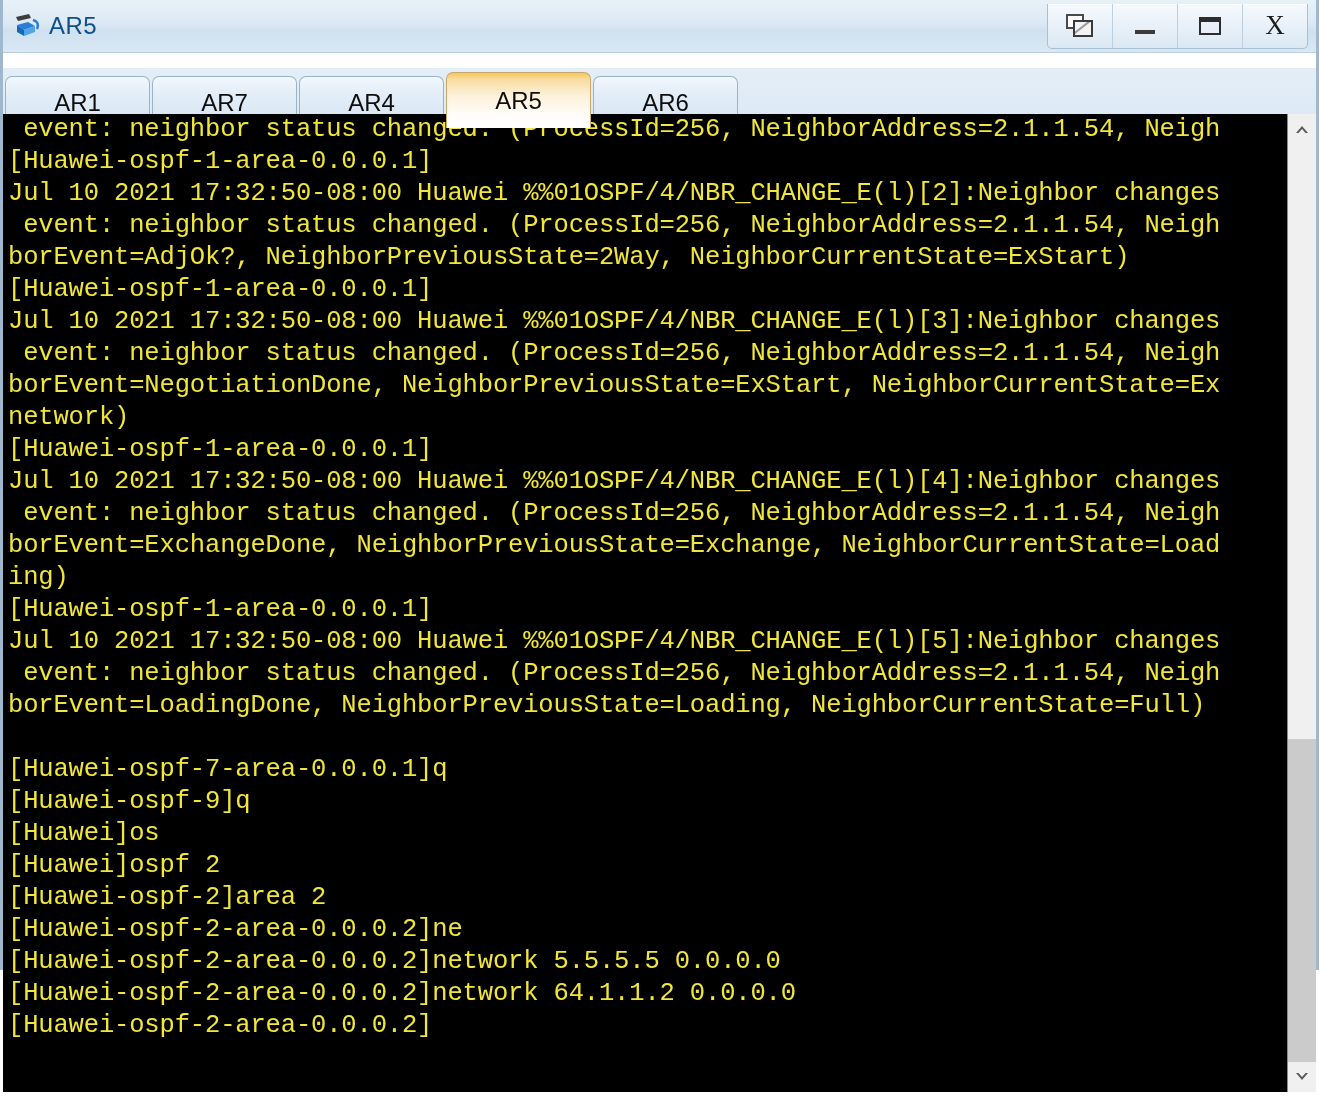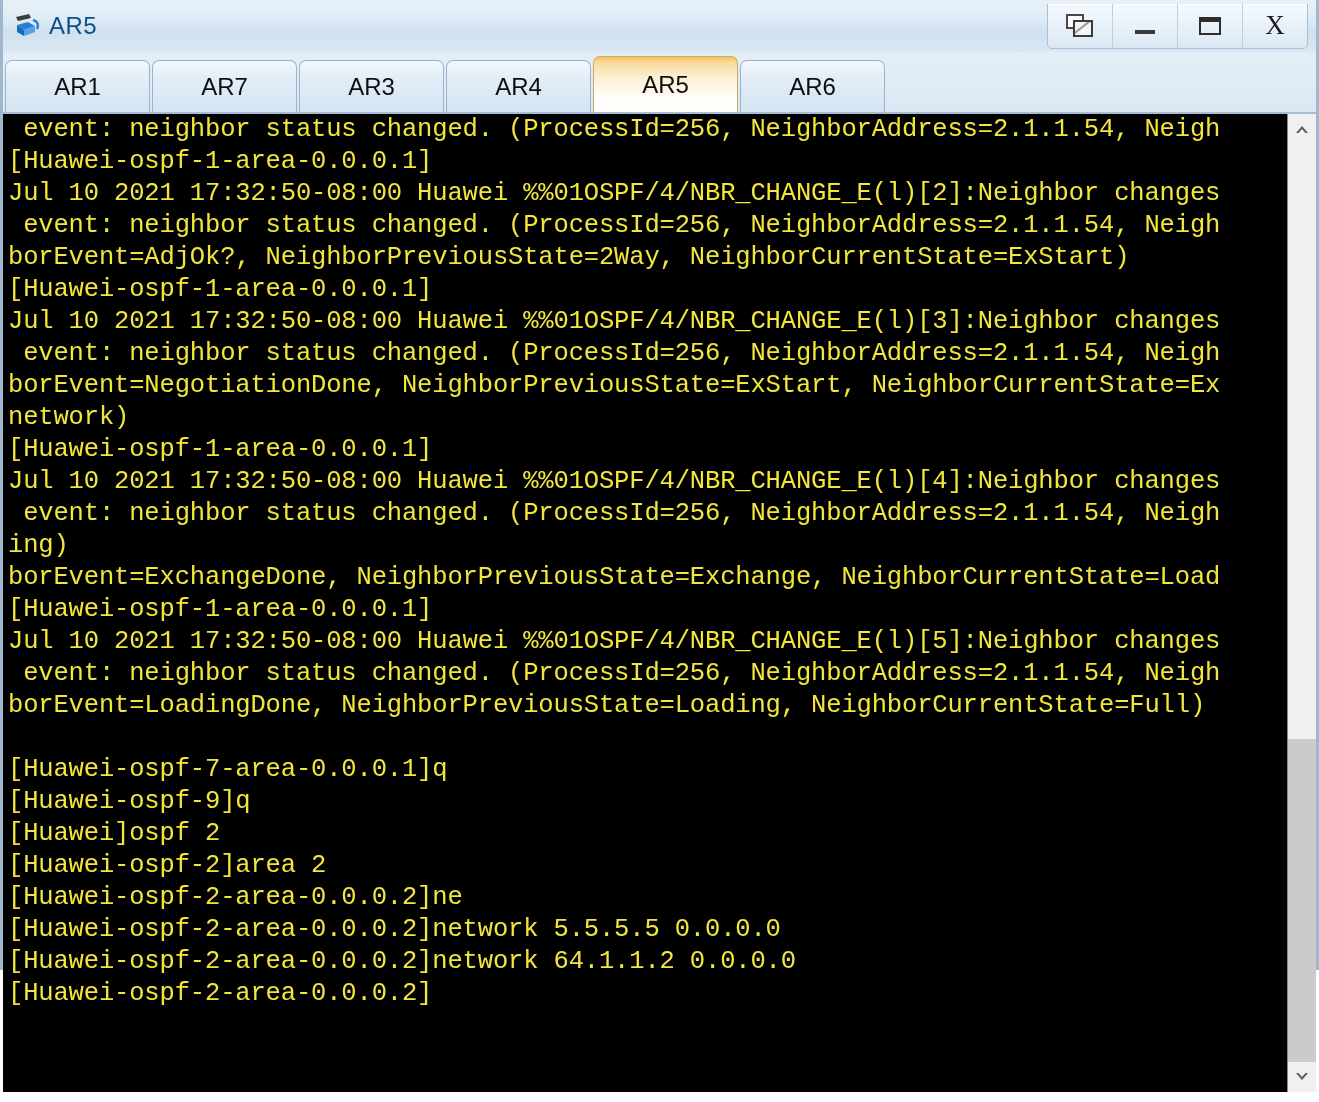--- a/index.html
+++ b/index.html
@@ -117,21 +117,21 @@
     left: -3px; top: 12px;
     width: 26px; height: 1.5px;
     background: #9a9a9a;
     transform: rotate(-38deg);
     transform-origin: left center;
   }
 
   
   .tabstrip {
     position: absolute;
-    left: 0; top: 52px;
+    left: 0; top: 68px;
     width: 1313px;
     height: 62px;
     background: linear-gradient(to bottom, #e4eef7 0%, #dbe8f3 100%);
     display: flex;
     align-items: flex-end;
     padding-left: 2px;
     box-sizing: border-box;
     border-bottom: 2px solid #aabdd0;
   }
   .tab {
@@ -253,50 +253,50 @@
       </div>
       <div class="win-btn">
         <span class="glyph-x">X</span>
       </div>
     </div>
   </div>
 
   <div class="tabstrip">
     <div class="tab">AR1</div>
     <div class="tab">AR7</div>
-    <div class="tab">AR3</div>
     <div class="tab">AR4</div>
     <div class="tab active">AR5</div>
     <div class="tab">AR6</div>
   </div>
 
   <div class="terminal-wrap">
     <div class="terminal" id="terminal">
         <div class="term-line"> event: neighbor status changed. (ProcessId=256, NeighborAddress=2.1.1.54, Neigh</div>
         <div class="term-line">[Huawei-ospf-1-area-0.0.0.1]</div>
         <div class="term-line">Jul 10 2021 17:32:50-08:00 Huawei %%01OSPF/4/NBR_CHANGE_E(l)[2]:Neighbor changes</div>
         <div class="term-line"> event: neighbor status changed. (ProcessId=256, NeighborAddress=2.1.1.54, Neigh</div>
         <div class="term-line">borEvent=AdjOk?, NeighborPreviousState=2Way, NeighborCurrentState=ExStart)</div>
         <div class="term-line">[Huawei-ospf-1-area-0.0.0.1]</div>
         <div class="term-line">Jul 10 2021 17:32:50-08:00 Huawei %%01OSPF/4/NBR_CHANGE_E(l)[3]:Neighbor changes</div>
         <div class="term-line"> event: neighbor status changed. (ProcessId=256, NeighborAddress=2.1.1.54, Neigh</div>
         <div class="term-line">borEvent=NegotiationDone, NeighborPreviousState=ExStart, NeighborCurrentState=Ex</div>
         <div class="term-line">network)</div>
         <div class="term-line">[Huawei-ospf-1-area-0.0.0.1]</div>
         <div class="term-line">Jul 10 2021 17:32:50-08:00 Huawei %%01OSPF/4/NBR_CHANGE_E(l)[4]:Neighbor changes</div>
         <div class="term-line"> event: neighbor status changed. (ProcessId=256, NeighborAddress=2.1.1.54, Neigh</div>
+        <div class="term-line">borEvent=ExchangeDone, NeighborPreviousState=Exchange, NeighborCurrentState=Load</div>
         <div class="term-line">ing)</div>
-        <div class="term-line">borEvent=ExchangeDone, NeighborPreviousState=Exchange, NeighborCurrentState=Load</div>
         <div class="term-line">[Huawei-ospf-1-area-0.0.0.1]</div>
         <div class="term-line">Jul 10 2021 17:32:50-08:00 Huawei %%01OSPF/4/NBR_CHANGE_E(l)[5]:Neighbor changes</div>
         <div class="term-line"> event: neighbor status changed. (ProcessId=256, NeighborAddress=2.1.1.54, Neigh</div>
         <div class="term-line">borEvent=LoadingDone, NeighborPreviousState=Loading, NeighborCurrentState=Full)</div>
         <div class="term-line"></div>
         <div class="term-line">[Huawei-ospf-7-area-0.0.0.1]q</div>
         <div class="term-line">[Huawei-ospf-9]q</div>
+        <div class="term-line">[Huawei]os</div>
         <div class="term-line">[Huawei]ospf 2</div>
         <div class="term-line">[Huawei-ospf-2]area 2</div>
         <div class="term-line">[Huawei-ospf-2-area-0.0.0.2]ne</div>
         <div class="term-line">[Huawei-ospf-2-area-0.0.0.2]network 5.5.5.5 0.0.0.0</div>
         <div class="term-line">[Huawei-ospf-2-area-0.0.0.2]network 64.1.1.2 0.0.0.0</div>
         <div class="term-line">[Huawei-ospf-2-area-0.0.0.2]</div>
       </div>
 
     <div class="scrollbar">
       <div class="sb-arrow">

